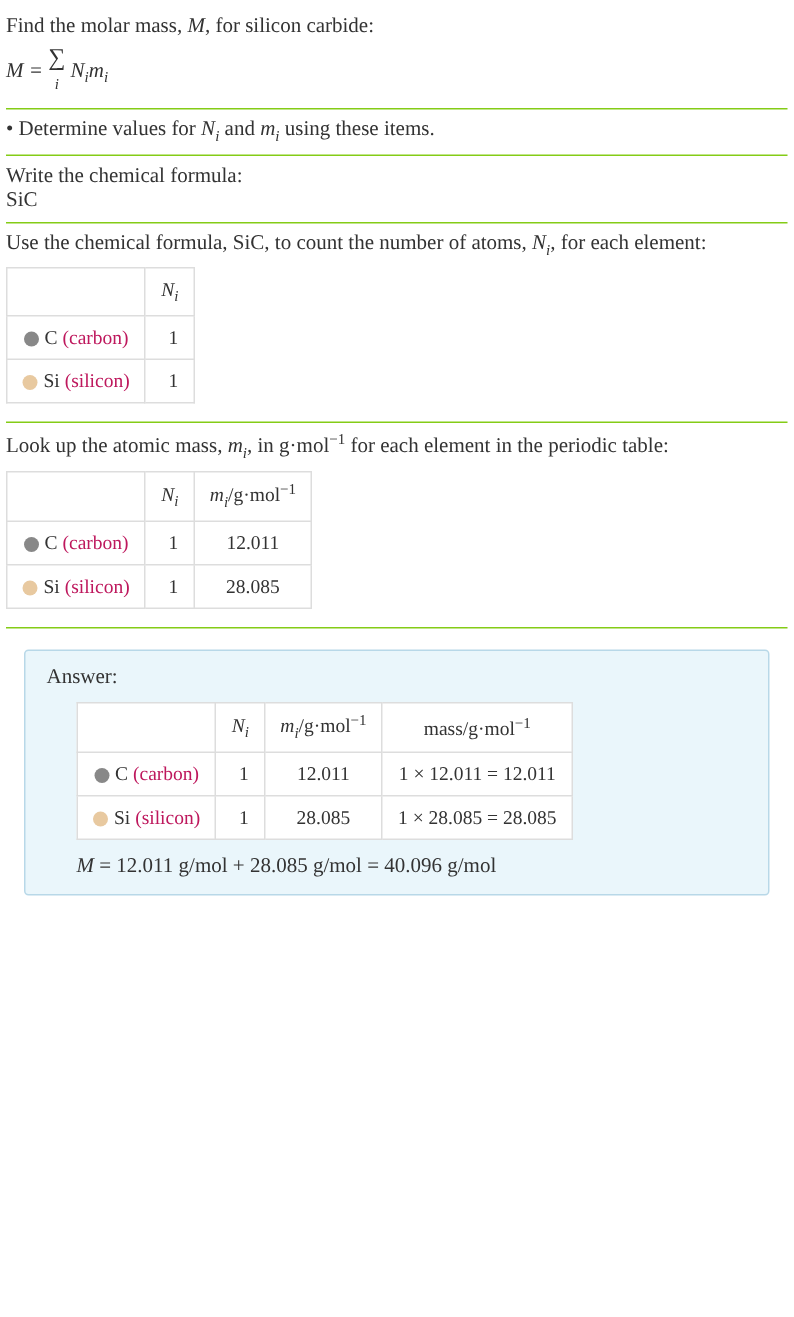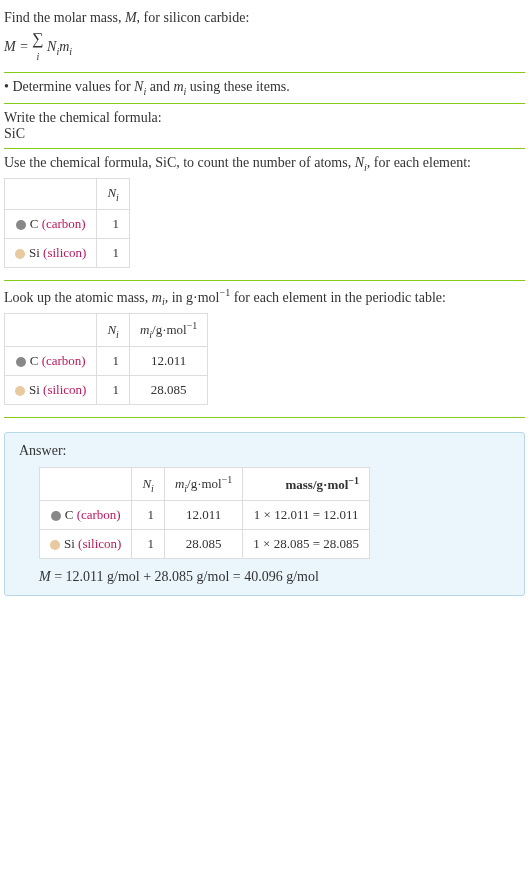--- a/index.html
+++ b/index.html
@@ -68,21 +68,21 @@
       background: #e8c9a0;
     }
     .elem-label {
       color: #be185d;
     }
     .answer-box {
       background: #eaf6fb;
       border: 1px solid #b8d8e8;
       border-radius: 3px;
       padding: 10px 14px;
-      margin: 8px 0;
+      margin: 8px 12px;
     }
     .answer-box table {
       background: #fff;
     }
     .answer-label {
       margin-bottom: 8px;
     }
     .final-eq {
       font-style: italic;
       margin-top: 10px;
@@ -164,21 +164,21 @@
 <div class="section" style="border-bottom:none;">
   <div class="answer-box">
     <div class="answer-label">Answer:</div>
     <div style="padding-left:20px;">
     <table>
       <tbody>
             <tr>
         <th></th>
         <th><span class="italic">N</span><span class="sub italic">i</span></th>
         <th><span class="italic">m</span><span class="sub italic">i</span><span>/g·mol</span><span class="sup">−1</span></th>
-        <th style="text-align:right;font-weight:bold;"><span>mass/g·mol</span><span class="sup">−1</span></th>
+        <th style="text-align:center;"><span>mass/g·mol</span><span class="sup">−1</span></th>
       </tr>
       <tr>
         <td><span class="dot dot-c"></span><span>C</span><span class="elem-label"> (carbon)</span></td>
         <td class="num-col">1</td>
         <td>12.011</td>
         <td style="text-align:center;">1 × 12.011 = 12.011</td>
       </tr>
       <tr>
         <td><span class="dot dot-si"></span><span>Si</span><span class="elem-label"> (silicon)</span></td>
         <td class="num-col">1</td>

